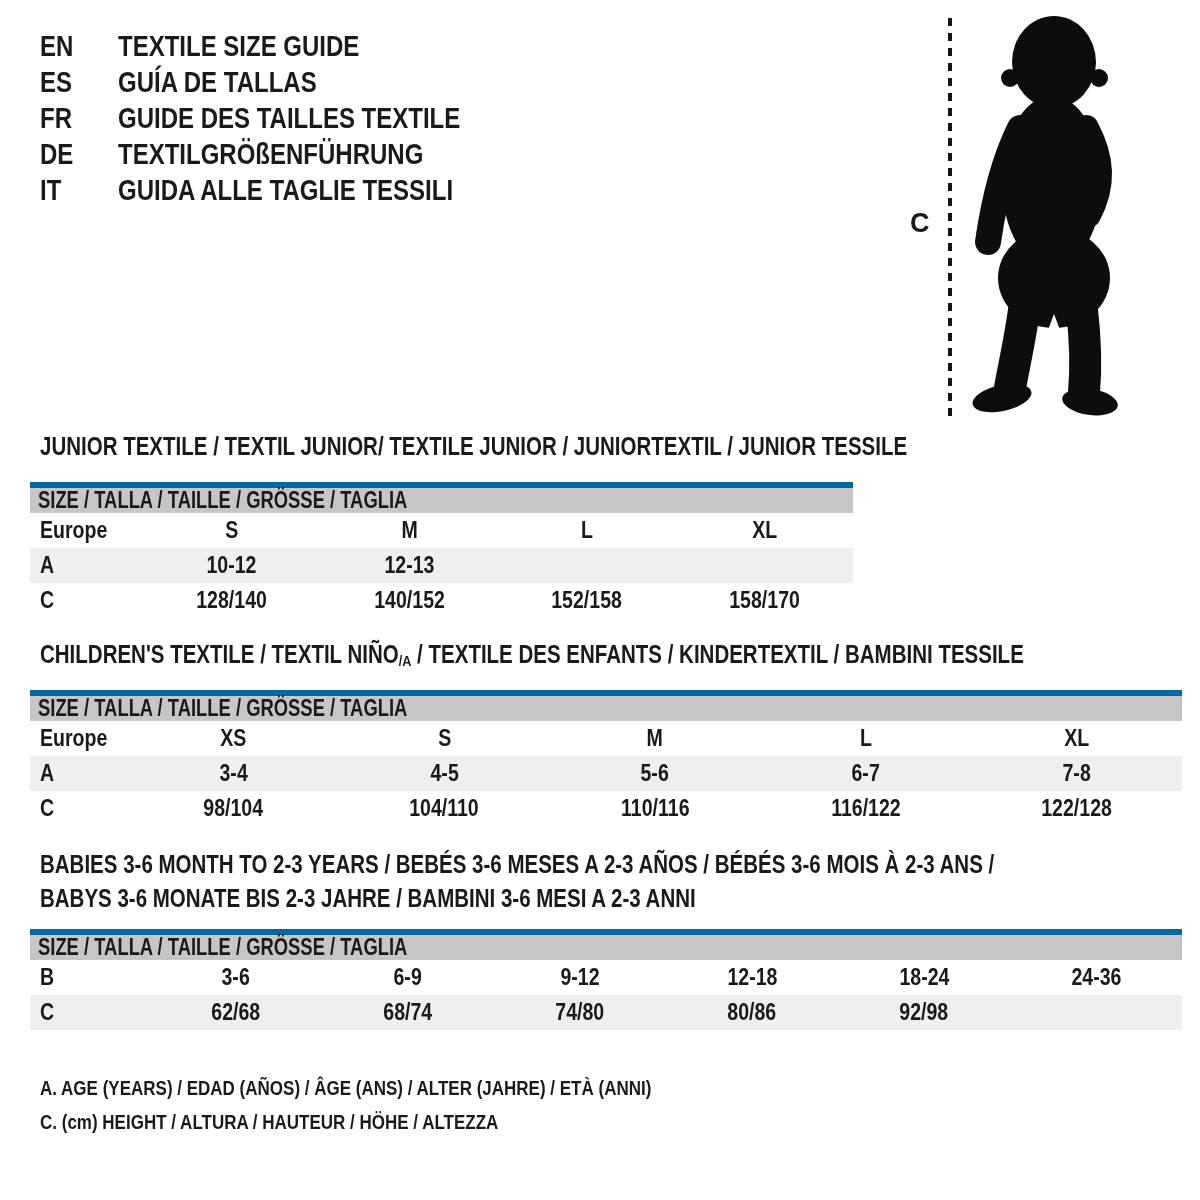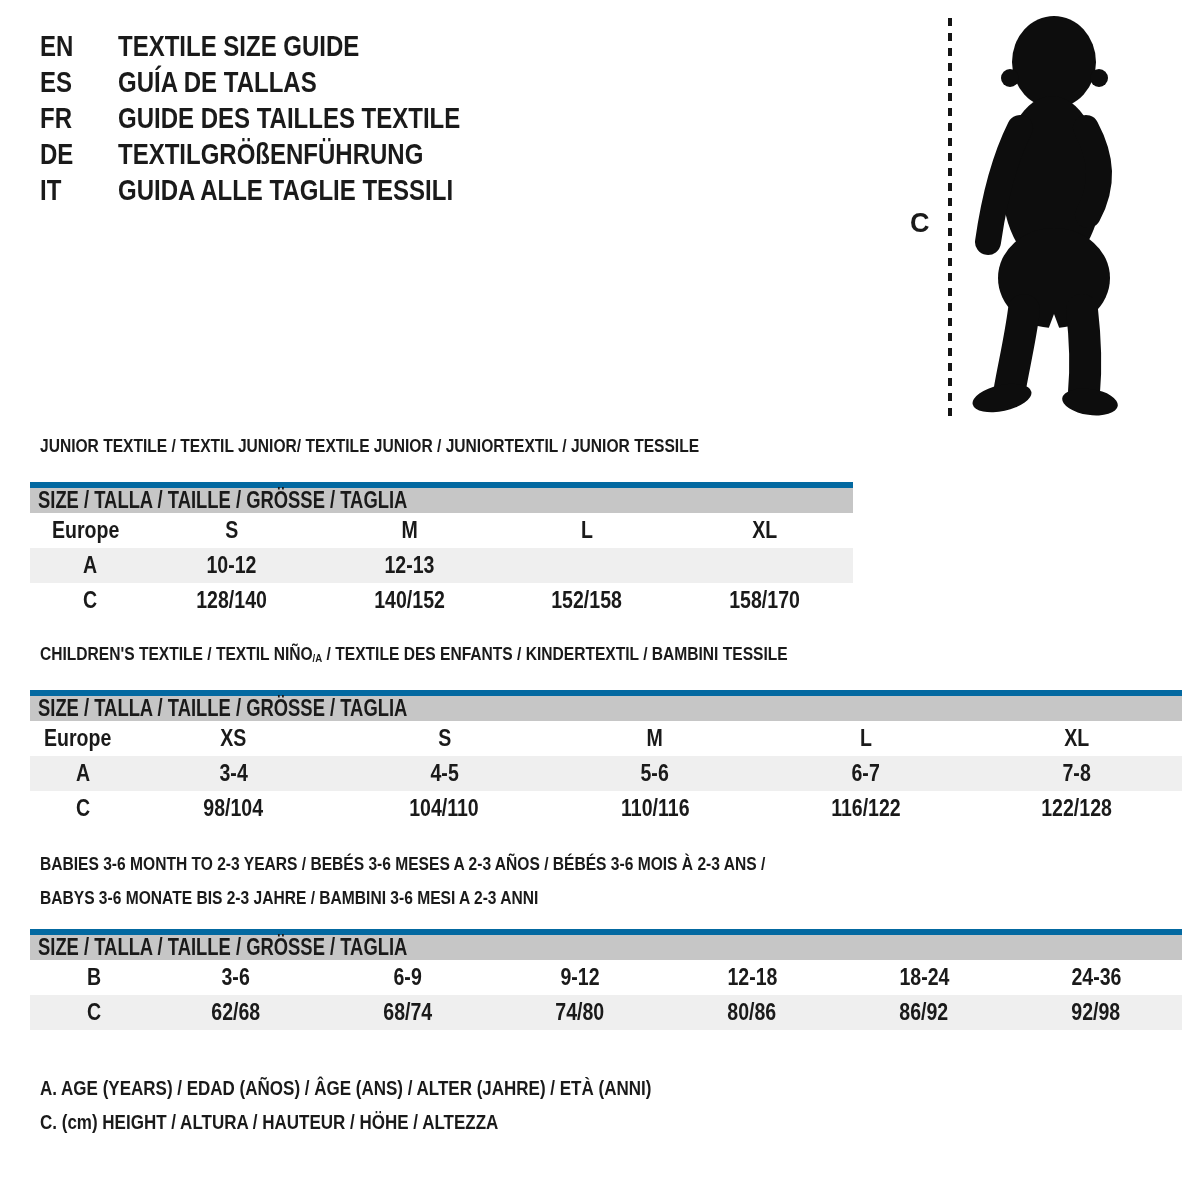--- a/index.html
+++ b/index.html
@@ -20,37 +20,37 @@
   .lang-row{display:flex;height:36px;align-items:center;}
   .lang-code{width:78px;flex:0 0 78px;}
 
   
   .height-line{left:948px;top:18px;width:4px;height:398px;
     background:repeating-linear-gradient(180deg,#141414 0 8px,transparent 8px 15px);}
   .c-label{left:910px;top:208px;font-size:27px;font-weight:700;}
   .silhouette{left:962px;top:10px;}
 
   
-  .sec-title{font-size:19px;line-height:26px;}
+  .sec-title{font-size:25px;line-height:26px;}
   .subm{font-size:.62em;vertical-align:-0.18em;}
 
   
   .table{left:30px;}
   .size-head{height:25px;border-top:6px solid #0369a1;background:#c6c6c6;
     line-height:25px;padding-left:8px;font-size:23px;}
   .row{display:grid;height:35px;line-height:35px;font-size:23px;}
   .t-junior{width:823px;}
   .t-junior .row{grid-template-columns:113px repeat(4,1fr);}
   .t-children{width:1152px;}
   .t-children .row{grid-template-columns:98px repeat(5,1fr);}
   .t-babies{width:1152px;}
   .t-babies .row{grid-template-columns:120px repeat(6,1fr);}
   .row.stripe{background:#efefef;}
   .row.plain{background:#ffffff;}
-  .lbl{padding-left:10px;text-align:center;}
+  .lbl{padding-left:10px;text-align:left;}
   .cell{text-align:center;}
 
   
   .legend{left:40px;top:1071px;font-size:20px;}
   .legend-line{height:34px;line-height:34px;}
 </style>
 </head>
 <body>
 
 <div class="abs lang-list">
@@ -174,21 +174,20 @@
     <div class="cell"><span class="cxc">12-18</span></div>
     <div class="cell"><span class="cxc">18-24</span></div>
     <div class="cell"><span class="cxc">24-36</span></div>
   </div>
   <div class="row stripe">
     <div class="lbl"><span class="cxl">C</span></div>
     <div class="cell"><span class="cxc">62/68</span></div>
     <div class="cell"><span class="cxc">68/74</span></div>
     <div class="cell"><span class="cxc">74/80</span></div>
     <div class="cell"><span class="cxc">80/86</span></div>
-    <div class="cell"><span class="cxc">86/92</span></div>
     <div class="cell"><span class="cxc">92/98</span></div>
   </div>
 </div>
 
 <div class="abs legend">
   <div class="legend-line"><span class="cx" style="transform:scaleX(.85);">A. AGE (YEARS) / EDAD (AÑOS) / ÂGE (ANS) / ALTER (JAHRE) / ETÀ (ANNI)</span></div>
   <div class="legend-line"><span class="cx" style="transform:scaleX(.85);">C. (cm) HEIGHT / ALTURA / HAUTEUR / HÖHE / ALTEZZA</span></div>
 </div>
 
 </body></html>

